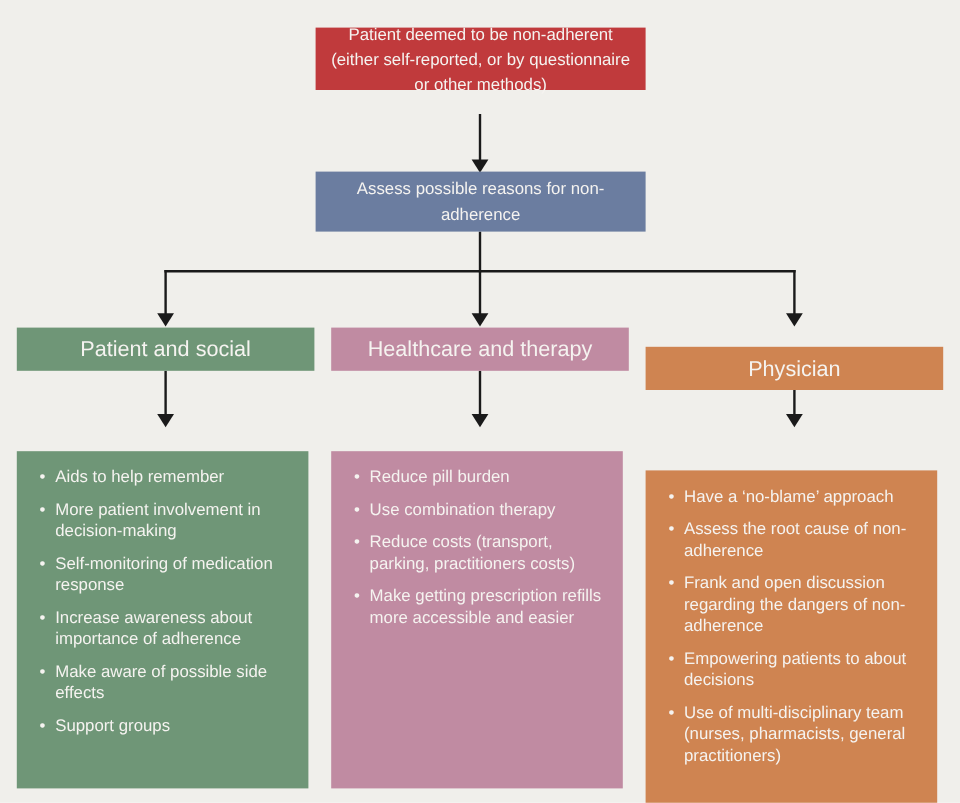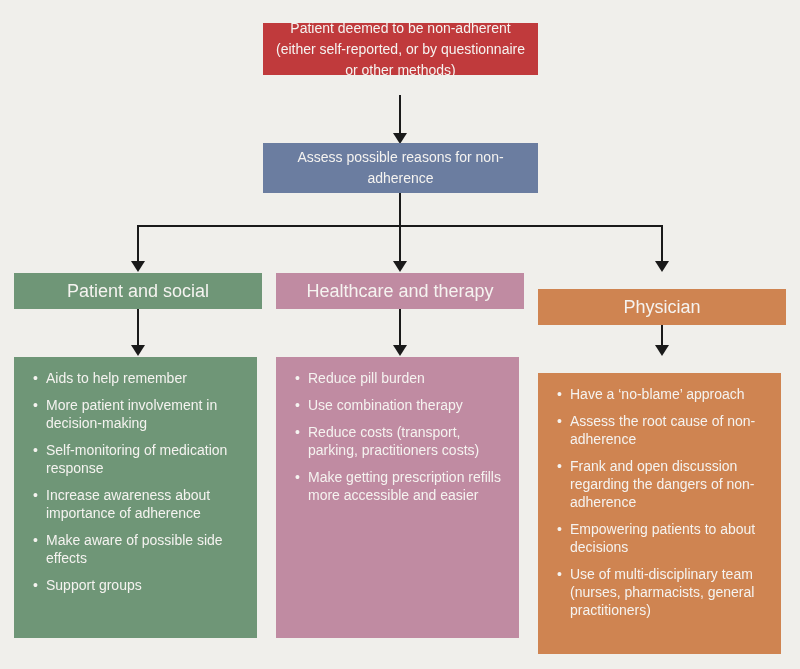--- a/index.html
+++ b/index.html
@@ -55,21 +55,21 @@
     z-index: 1;
     display: flex;
     align-items: center;
     justify-content: center;
     color: var(--text-light);
     font-size: 18px;
     box-sizing: border-box;
   }
   .branch-body {
     position: absolute;
-    top: 357px;
+    top: 376px;
     width: 243px; height: 281px;
     z-index: 1;
     box-sizing: border-box;
     color: var(--text-light);
   }
   .col1 { left: 14px; }
   .col2 { left: 276px; align-items: center; }
   .col3 { left: 538px; }
   .green  { background: var(--green); }
   .pink   { background: var(--pink); }

